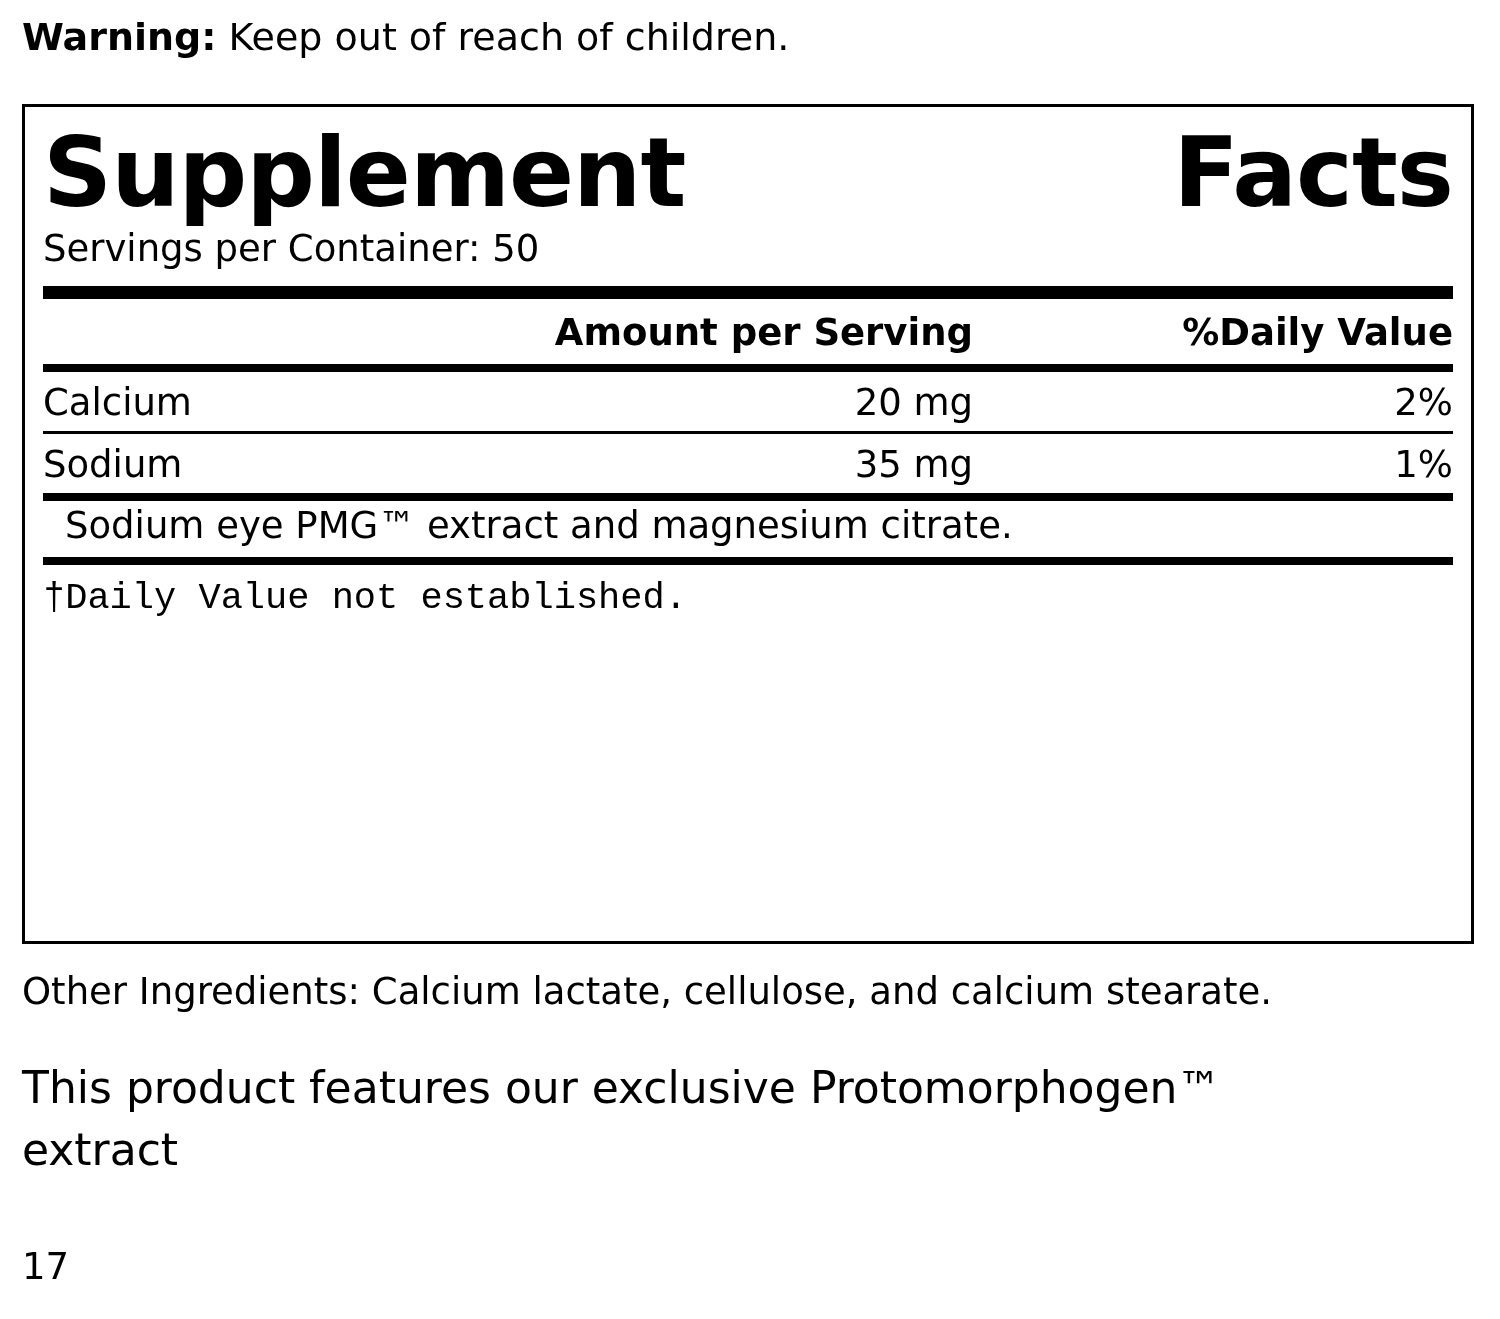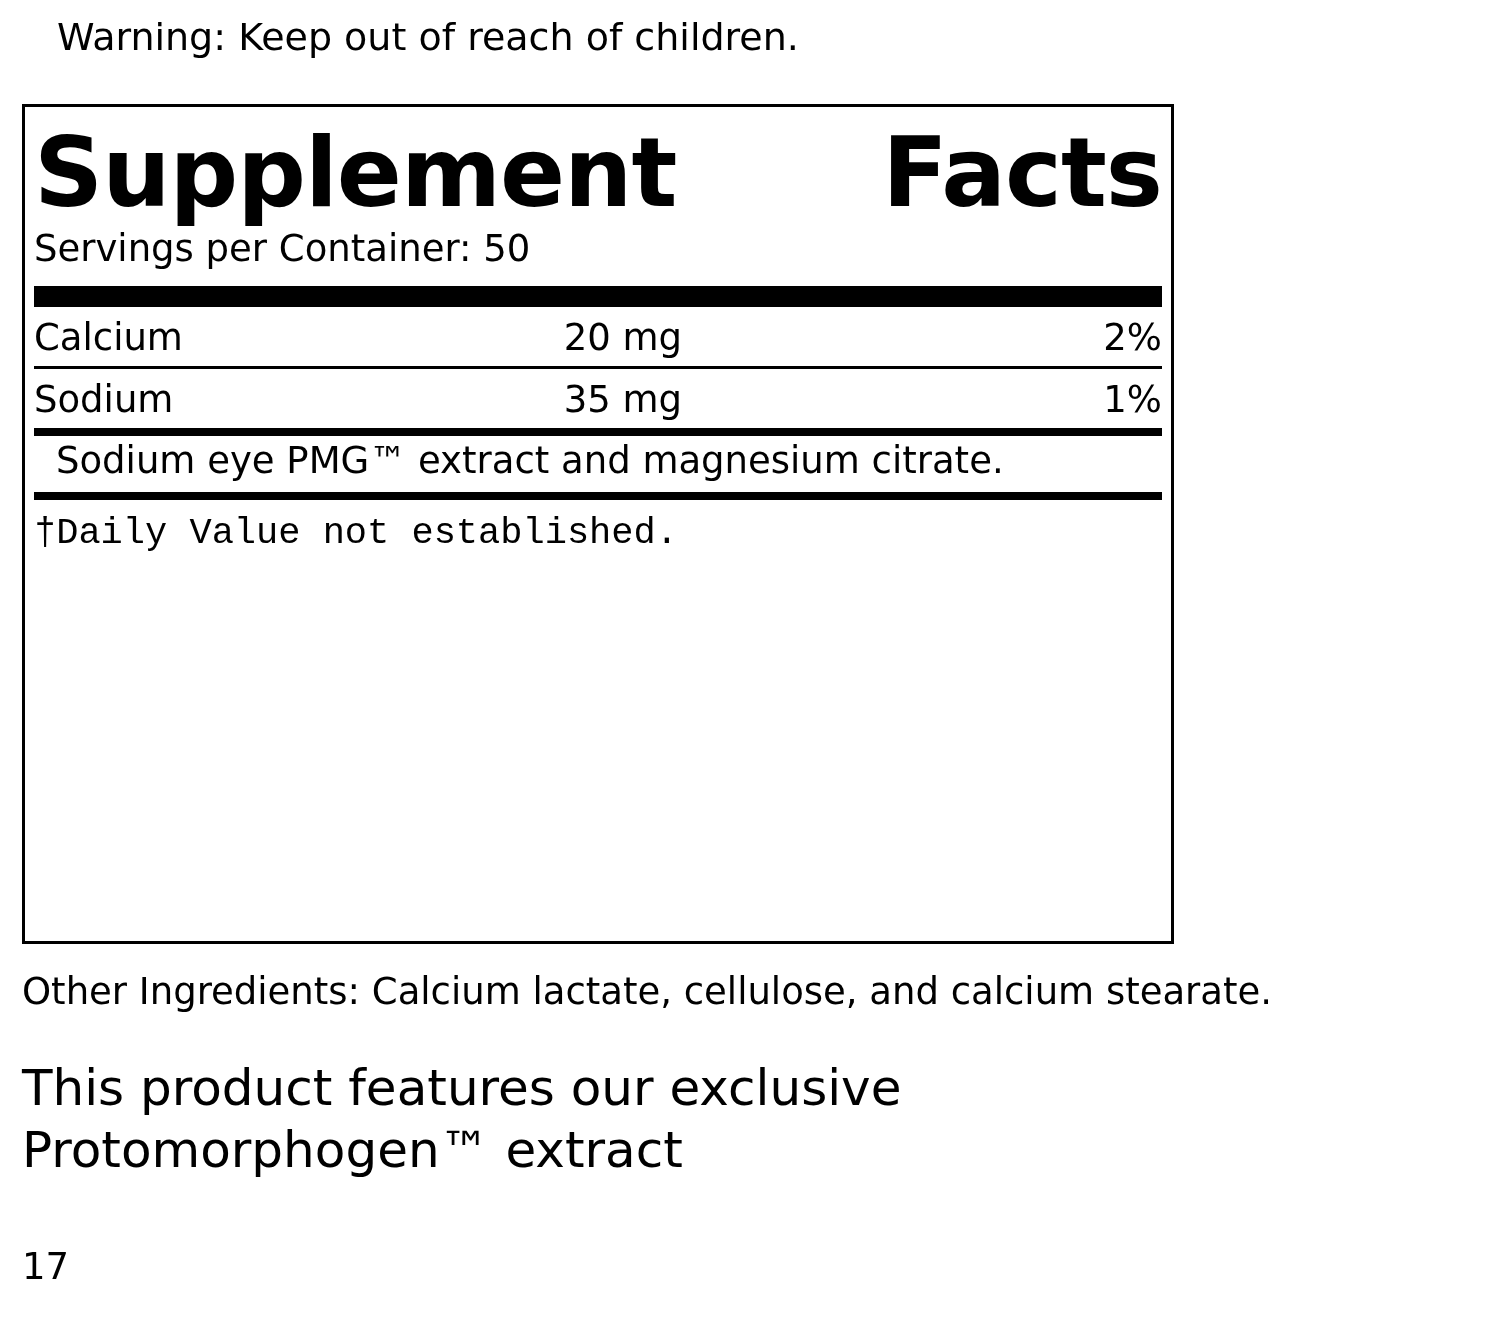--- a/index.html
+++ b/index.html
@@ -25,34 +25,33 @@
   
   .warning {
     position: absolute;
     left: 22px;
     top: 14px;
     font-size: 38px;
     line-height: 46px;
     white-space: nowrap;
   }
   .warning .w-label {
-    font-weight: normal;
-    margin-left: 35px;
+    font-weight: bold;
   }
 
   
   .sf-box {
     position: absolute;
     left: 22px;
     top: 104px;
-    width: 1152px;
+    width: 1452px;
     height: 840px;
     border: 3px solid #000;
     box-sizing: border-box;
-    padding: 0 9px;
+    padding: 0 18px;
   }
 
   .sf-title {
     font-size: 96px;
     font-weight: bold;
     line-height: 104px;
     letter-spacing: -1px;
     margin-top: 14px;
     display: flex;
     justify-content: space-between;
@@ -123,21 +122,21 @@
     left: 22px;
     top: 968px;
     font-size: 37px;
     line-height: 48px;
     white-space: nowrap;
   }
   .feature {
     position: absolute;
     left: 22px;
     top: 1057px;
-    font-size: 50px;
+    font-size: 44px;
     line-height: 62px;
     width: 1300px;
   }
   .page-num {
     position: absolute;
     left: 22px;
     top: 1243px;
     font-size: 37px;
     line-height: 48px;
   }
@@ -155,20 +154,29 @@
 
     <div class="sf-title">
       <span>Supplement</span>
       <span>Facts</span>
     </div>
 
     <div class="serving-line">Servings per Container: 50</div>
 
     <div class="rule-thick"></div>
 
+    <table class="sf-table">
+      <tbody>
+          <tr class="hdr-row">
+        <td class="col-name"></td>
+        <td class="col-amount">Amount per Serving</td>
+        <td class="col-dv">%Daily Value</td>
+      </tr>
+    </tbody>
+      </table>
 
     <div class="rule-med"></div>
 
     <table class="sf-table">
       <tbody>
           <tr class="data-row">
         <td class="col-name">Calcium</td>
         <td class="col-amount">20 mg</td>
         <td class="col-dv">2%</td>
       </tr>

